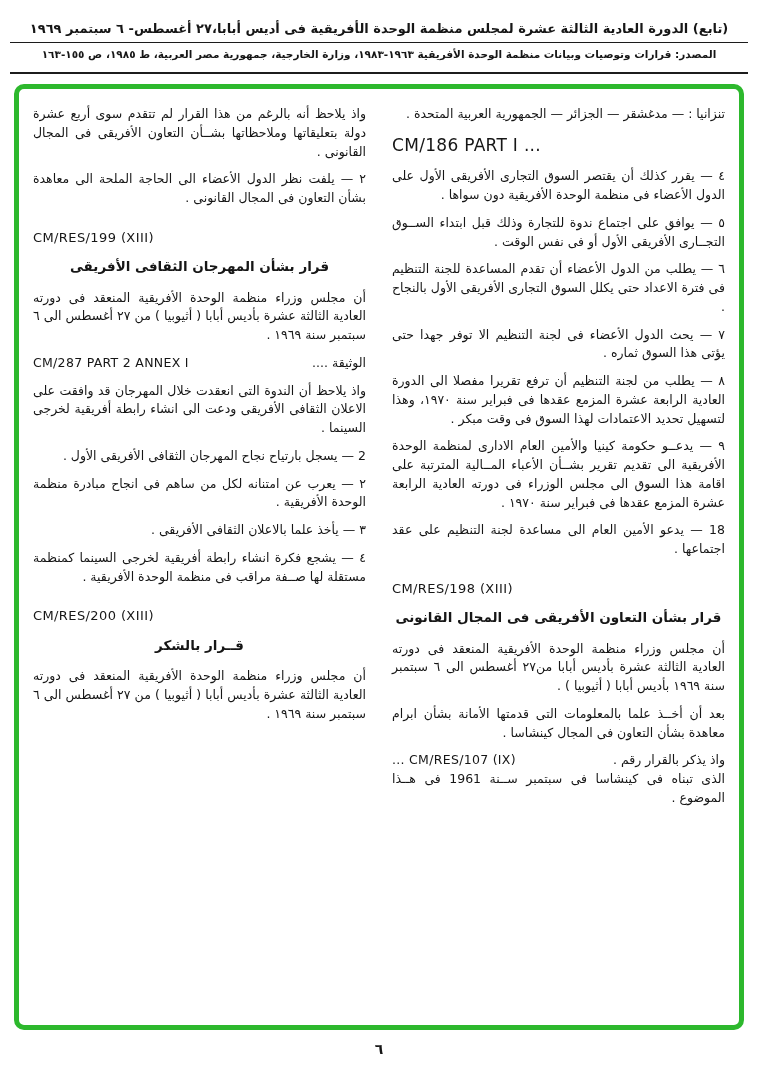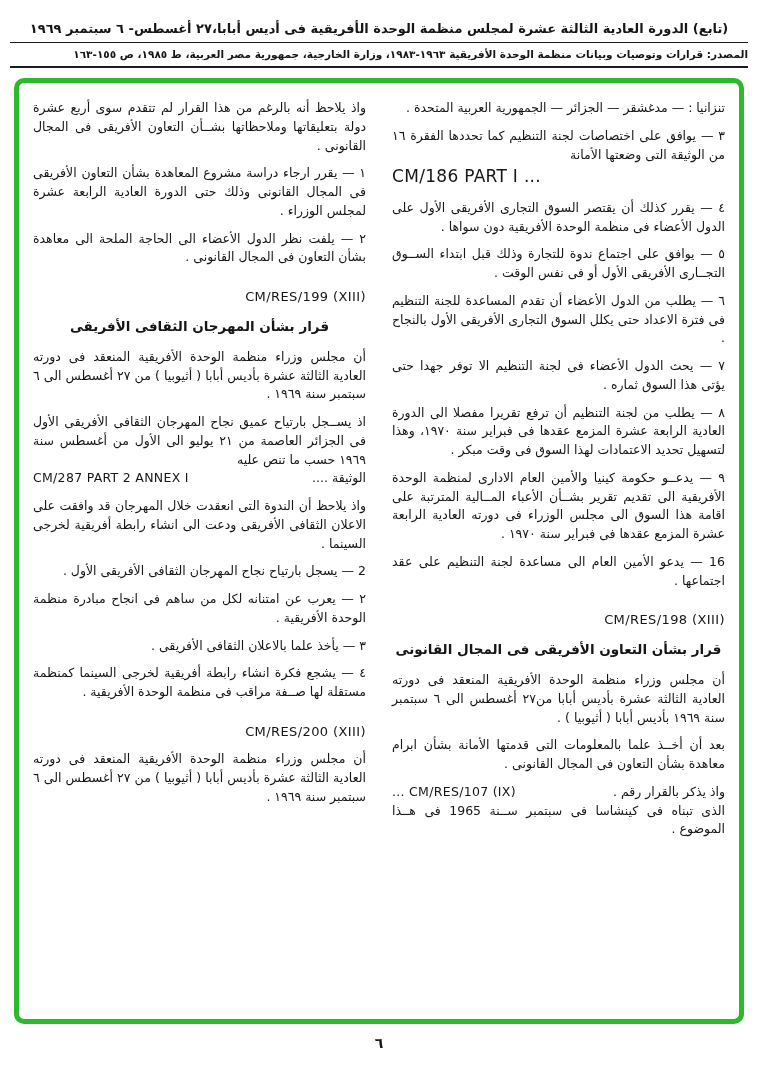--- a/index.html
+++ b/index.html
@@ -15,22 +15,21 @@
   
   .hdr { text-align: center; }
   .hdr-title {
     font-size: 13px; font-weight: bold;
     padding: 5px 4px 6px; letter-spacing: .2px;
   }
   .rule { border: 0; border-top: 1.5px solid #1c1c1c; margin: 0 2px; }
   .rule-heavy { border-top: 2.5px solid #1c1c1c; }
   .hdr-source {
     font-size: 10.5px; font-weight: bold;
-    padding: 5px 2px 6px;
-    text-align: right;
+    padding: 5px 2px 12px;
   }
 
   
   .content-box {
     border: 5px solid var(--accent, #2db82d);
     border-radius: 10px;
     margin: 10px 6px 0;
     padding: 16px 14px 10px;
     height: 946px;
     display: flex;
@@ -48,21 +47,21 @@
   }
   .tight { margin-bottom: 0; }
   .heading {
     text-align: center;
     font-weight: bold;
     font-size: 13.5px;
     margin: 4px 0 12px;
   }
   .ref {
     direction: ltr;
-    text-align: right;
+    text-align: left;
     font-size: 13px;
     letter-spacing: .4px;
     margin: 20px 0 9px;
   }
   .code_line {
     direction: ltr;
     text-align: left;
     font-size: 17px;
     letter-spacing: .3px;
   }
@@ -89,57 +88,55 @@
   <header class="hdr">
     <div class="hdr-title">(تابع) الدورة العادية الثالثة عشرة لمجلس منظمة الوحدة الأفريقية فى أديس أبابا،٢٧ أغسطس- ٦ سبتمبر ١٩٦٩</div>
     <hr class="rule">
     <div class="hdr-source">المصدر: قرارات وتوصيات وبيانات منظمة الوحدة الأفريقية ١٩٦٣-١٩٨٣، وزارة الخارجية، جمهورية مصر العربية، ط ١٩٨٥، ص ١٥٥-١٦٣</div>
     <hr class="rule rule-heavy">
   </header>
 
   <main class="content-box">
     <section class="col" id="col-right">
         <div class="block para">تنزانيا : — مدغشقر — الجزائر — الجمهورية العربية المتحدة .</div>
-        <div class="block para tight">٣ — يوافق على اختصاصات لجنة التنظيم كما تحددها الفقرة ١٦ من الوثيقة التى وضعتها الأمانة</div>
         <div class="block code_line">CM/186 PART I ...</div>
         <div class="block para">٤ — يقرر كذلك أن يقتصر السوق التجارى الأفريقى الأول على الدول الأعضاء فى منظمة الوحدة الأفريقية دون سواها .</div>
         <div class="block para">٥ — يوافق على اجتماع ندوة للتجارة وذلك قبل ابتداء الســوق التجــارى الأفريقى الأول أو فى نفس الوقت .</div>
         <div class="block para">٦ — يطلب من الدول الأعضاء أن تقدم المساعدة للجنة التنظيم فى فترة الاعداد حتى يكلل السوق التجارى الأفريقى الأول بالنجاح .</div>
         <div class="block para">٧ — يحث الدول الأعضاء فى لجنة التنظيم الا توفر جهدا حتى يؤتى هذا السوق ثماره .</div>
         <div class="block para">٨ — يطلب من لجنة التنظيم أن ترفع تقريرا مفصلا الى الدورة العادية الرابعة عشرة المزمع عقدها فى فبراير سنة ١٩٧٠، وهذا لتسهيل تحديد الاعتمادات لهذا السوق فى وقت مبكر .</div>
         <div class="block para">٩ — يدعــو حكومة كينيا والأمين العام الادارى لمنظمة الوحدة الأفريقية الى تقديم تقرير بشــأن الأعباء المــالية المترتبة على اقامة هذا السوق الى مجلس الوزراء فى دورته العادية الرابعة عشرة المزمع عقدها فى فبراير سنة ١٩٧٠ .</div>
-        <div class="block para">16 — يدعو الأمين العام الى مساعدة لجنة التنظيم على عقد اجتماعها .</div>
+        <div class="block para">18 — يدعو الأمين العام الى مساعدة لجنة التنظيم على عقد اجتماعها .</div>
         <div class="block ref">CM/RES/198  (XIII)</div>
         <div class="block heading">قرار بشأن التعاون الأفريقى فى المجال القانونى</div>
         <div class="block para">أن مجلس وزراء منظمة الوحدة الأفريقية المنعقد فى دورته العادية الثالثة عشرة بأديس أبابا من٢٧ أغسطس الى ٦ سبتمبر سنة ١٩٦٩ بأديس أبابا ( أثيوبيا ) .</div>
-        <div class="block para">بعد أن أخــذ علما بالمعلومات التى قدمتها الأمانة بشأن ابرام معاهدة بشأن التعاون فى المجال القانونى .</div>
+        <div class="block para">بعد أن أخــذ علما بالمعلومات التى قدمتها الأمانة بشأن ابرام معاهدة بشأن التعاون فى المجال كينشاسا .</div>
         <div class="block split tight">
           <span>واذ يذكر بالقرار رقم .</span>
           <span class="code">... CM/RES/107  (IX)</span>
         </div>
-        <div class="block para">الذى تبناه فى كينشاسا فى سبتمبر ســنة 1965 فى هــذا الموضوع .</div>
+        <div class="block para">الذى تبناه فى كينشاسا فى سبتمبر ســنة 1961 فى هــذا الموضوع .</div>
       </section>
     <section class="col" id="col-left">
         <div class="block para">واذ يلاحظ أنه بالرغم من هذا القرار لم تتقدم سوى أربع عشرة دولة بتعليقاتها وملاحظاتها بشــأن التعاون الأفريقى فى المجال القانونى .</div>
-        <div class="block para">١ — يقرر ارجاء دراسة مشروع المعاهدة بشأن التعاون الأفريقى فى المجال القانونى وذلك حتى الدورة العادية الرابعة عشرة لمجلس الوزراء .</div>
         <div class="block para">٢ — يلفت نظر الدول الأعضاء الى الحاجة الملحة الى معاهدة بشأن التعاون فى المجال القانونى .</div>
         <div class="block ref">CM/RES/199  (XIII)</div>
         <div class="block heading">قرار بشأن المهرجان الثقافى الأفريقى</div>
         <div class="block para">أن مجلس وزراء منظمة الوحدة الأفريقية المنعقد فى دورته العادية الثالثة عشرة بأديس أبابا ( أثيوبيا ) من ٢٧ أغسطس الى ٦ سبتمبر سنة ١٩٦٩ .</div>
-        <div class="block para tight">اذ يســجل بارتياح عميق نجاح المهرجان الثقافى الأفريقى الأول فى الجزائر العاصمة من ٢١ يوليو الى الأول من أغسطس سنة ١٩٦٩ حسب ما تنص عليه</div>
         <div class="block split">
           <span>الوثيقة ....</span>
           <span class="code">CM/287 PART 2 ANNEX I</span>
         </div>
         <div class="block para">واذ يلاحظ أن الندوة التى انعقدت خلال المهرجان قد وافقت على الاعلان الثقافى الأفريقى ودعت الى انشاء رابطة أفريقية لخرجى السينما .</div>
         <div class="block para">2 — يسجل بارتياح نجاح المهرجان الثقافى الأفريقى الأول .</div>
         <div class="block para">٢ — يعرب عن امتنانه لكل من ساهم فى انجاح مبادرة منظمة الوحدة الأفريقية .</div>
         <div class="block para">٣ — يأخذ علما بالاعلان الثقافى الأفريقى .</div>
         <div class="block para">٤ — يشجع فكرة انشاء رابطة أفريقية لخرجى السينما كمنظمة مستقلة لها صــفة مراقب فى منظمة الوحدة الأفريقية .</div>
         <div class="block ref">CM/RES/200  (XIII)</div>
+        <div class="block heading">قــرار بالشكر</div>
         <div class="block para">أن مجلس وزراء منظمة الوحدة الأفريقية المنعقد فى دورته العادية الثالثة عشرة بأديس أبابا ( أثيوبيا ) من ٢٧ أغسطس الى ٦ سبتمبر سنة ١٩٦٩ .</div>
       </section>
   </main>
 
   <footer class="ftr">
     <span class="page-num">٦</span>
   </footer>
 
 </div>
 

